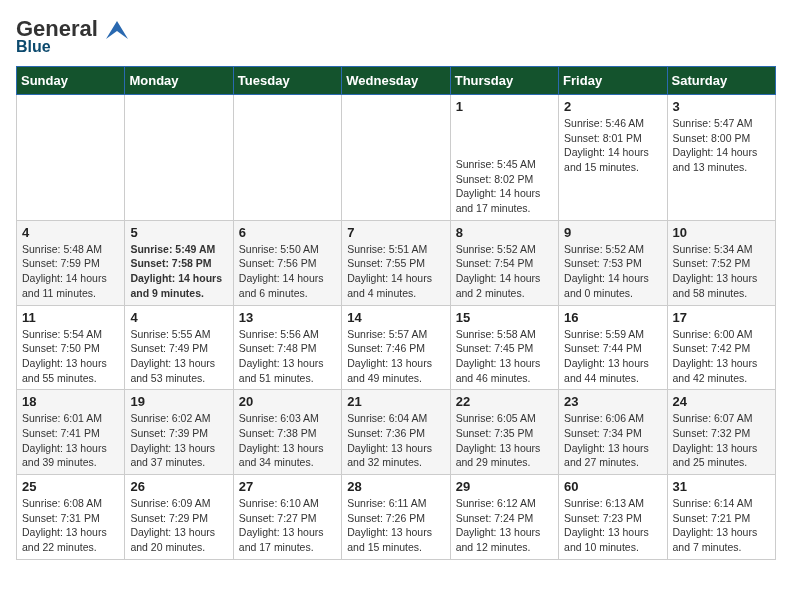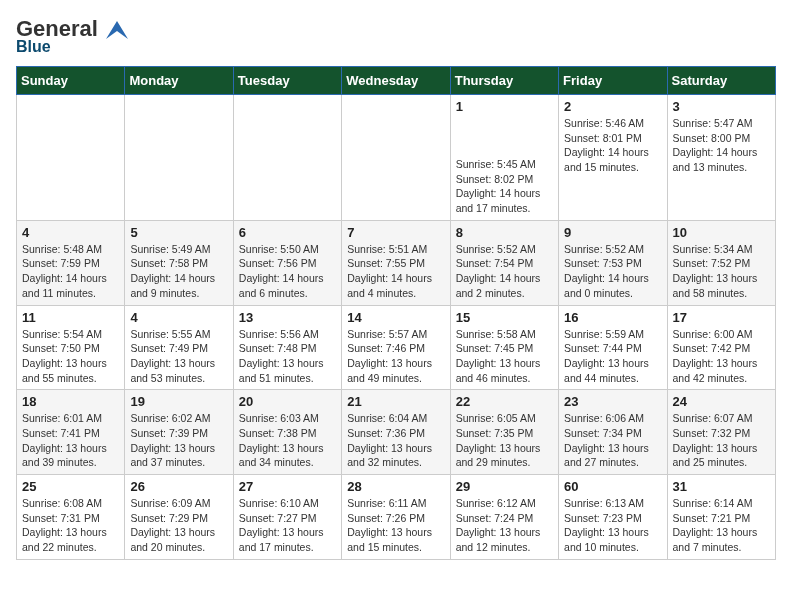--- a/index.html
+++ b/index.html
@@ -141,21 +141,21 @@
       <tr>
         <td>
           <span class="day-number">4</span>
           <div class="day-info" style="white-space: pre-line;">Sunrise: 5:48 AM
 Sunset: 7:59 PM
 Daylight: 14 hours
 and 11 minutes.</div>
         </td>
         <td>
           <span class="day-number">5</span>
-          <div class="day-info" style="white-space: pre-line;">Sunrise: 5:49 AM
+          <div class="day-info" style="white-space: pre-line; font-weight: bold;">Sunrise: 5:49 AM
 Sunset: 7:58 PM
 Daylight: 14 hours
 and 9 minutes.</div>
         </td>
         <td>
           <span class="day-number">6</span>
           <div class="day-info" style="white-space: pre-line;">Sunrise: 5:50 AM
 Sunset: 7:56 PM
 Daylight: 14 hours
 and 6 minutes.</div>

